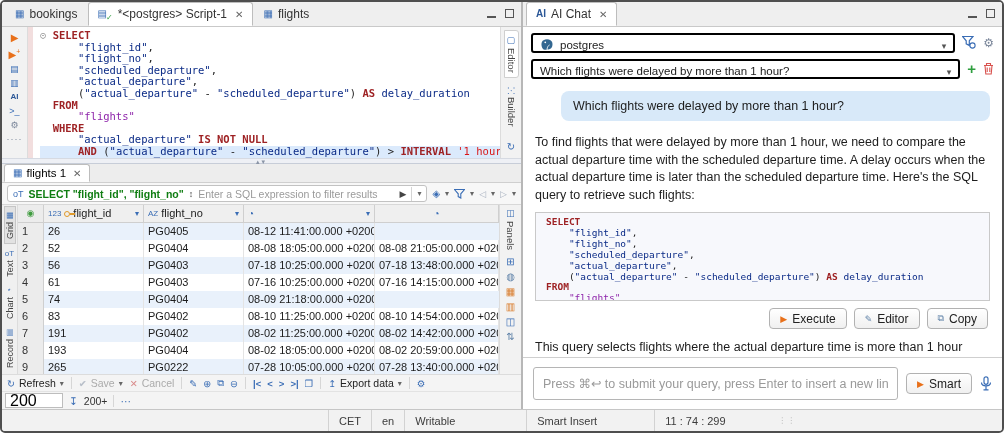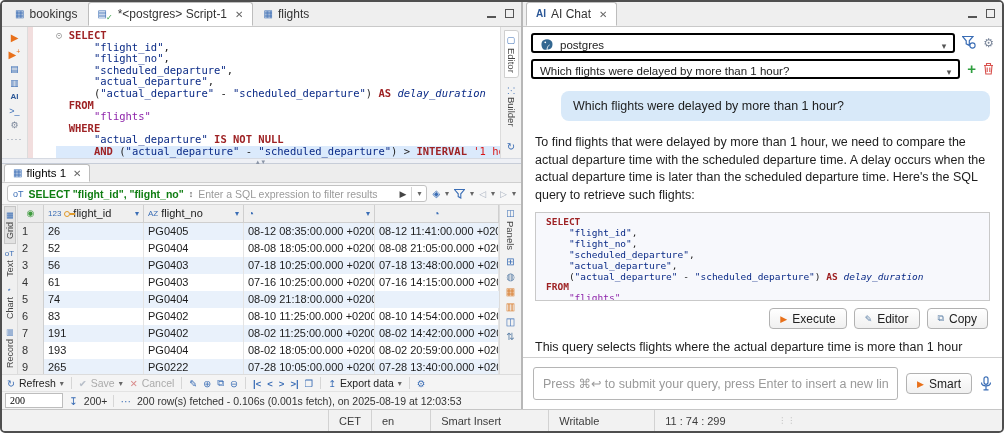--- a/index.html
+++ b/index.html
@@ -22,26 +22,26 @@
   .badge-check { color:#2e9e3e; font-size:8px; margin-left:-6px; margin-top:6px; }
 
   
   .editor-region { height:131px; display:flex; background:#fff; flex:none; }
   .etb { width:26px; background:#f2f2f2; border-right:1px solid #dcdcdc; display:flex; flex-direction:column; align-items:center; padding-top:5px; gap:2px; flex:none; }
   .etb .ico { font-size:9px; line-height:12px; color:#3a6db5; }
   .etb .orange { color:#e8701a; font-size:10px; }
   .etb .gray { color:#7a869a; }
   .etb sup { font-size:7px; color:#e8701a; }
   .change-bar { width:5px; background:#f2dede; flex:none; }
-  .code { flex:1; padding:3px 0 0 23px; font-family:"DejaVu Sans Mono",monospace; font-size:10.5px; line-height:11.6px; white-space:pre; overflow:hidden; min-width:0; }
+  .code { flex:1; padding:3px 0 0 7px; font-family:"DejaVu Sans Mono",monospace; font-size:10.5px; line-height:11.6px; white-space:pre; overflow:hidden; min-width:0; }
   .cl span.k { color:#9e2224; font-weight:bold; }
   .cl span.i { color:#0a2a86; }
   .cl span.s { color:#d81616; }
   .cl span.t { color:#8e24aa; }
-  .cl span.d { color:#0a2a86; font-style:italic; }
+  .cl span.d { color:#0a2a86; }
   .cl span.p { color:#222; }
   .cl span.fold { color:#9a9a9a; }
   .cl.hl { background:#dbeafc; }
   .eside { width:21px; background:#f2f2f2; border-left:1px solid #dcdcdc; display:flex; flex-direction:column; align-items:center; padding-top:3px; gap:5px; flex:none; }
   .vtab { writing-mode:vertical-rl; font-size:9.5px; color:#444; padding:4px 1px; display:flex; align-items:center; gap:3px; }
   .vtab .vic { font-size:9px; color:#3a6db5; }
   .vtab.sel { background:#fff; border:1px solid #cfcfcf; border-radius:0 3px 3px 0; }
   .sync-ico { color:#3a6db5; font-size:10px; margin-top:auto; margin-bottom:6px; }
 
   .sash { height:6px; background:#eef0f5; border-top:1px solid #d6dae2; border-bottom:1px solid #c7cdd8; display:flex; justify-content:center; align-items:center; flex:none; }
@@ -86,21 +86,21 @@
 
   .res-toolbar { height:17px; background:#f4f4f4; border-top:1px solid #dcdcdc; display:flex; align-items:center; gap:7px; padding:0 5px; font-size:10.5px; color:#222; flex:none; white-space:nowrap; overflow:hidden; }
   .res-toolbar .tico { color:#3a6db5; font-size:9.5px; }
   .res-toolbar .dis { color:#ababab; }
   .res-toolbar .dis .tico { color:#b8bfc9; }
   .tbgroup { display:flex; align-items:center; gap:6px; }
   .tbsep { width:1px; height:12px; background:#d6d6d6; }
   .tbtn { display:flex; align-items:center; gap:4px; }
 
   .fetch { height:18px; background:#f4f4f4; border-top:1px solid #e3e3e3; display:flex; align-items:center; gap:6px; padding:0 3px; font-size:10.5px; color:#333; flex:none; white-space:nowrap; overflow:hidden; }
-  .fetch input { width:58px; height:15px; border:1px solid #bdbdbd; font-size:10px; padding:0 4px; font-family:Liberation Serif, serif; }
+  .fetch input { width:58px; height:15px; border:1px solid #bdbdbd; font-size:16px; padding:0 4px; font-family:Liberation Sans, sans-serif; }
 
   
   .statusbar { height:22px; border-top:1px solid #c6c6c6; background:#f2f2f2; display:flex; align-items:stretch; font-size:11px; color:#3c3c3c; flex:none; }
   .sseg { display:flex; align-items:center; padding:0 10px; border-left:1px solid #d2d2d2; }
   .sseg:last-of-type { border-right:1px solid #d2d2d2; }
   .sdots { display:flex; align-items:center; margin-left:14px; color:#b9b9b9; font-size:8px; letter-spacing:1px; }
 
   
   .crow { height:21px; margin:5px 8px 0 8px; display:flex; align-items:center; gap:7px; flex:none; }
   .cselect { flex:1; min-width:0; height:20px; border:2px solid #000000; border-radius:3px; background:#fff; display:flex; align-items:flex-end; gap:6px; padding:0 7px; font-size:11.5px; color:#222; overflow:hidden; white-space:nowrap; }
@@ -252,21 +252,20 @@
             </div>
             <div class="gcell">
               <span class="hico" style="font-size:10px">◔</span>
             </div>
           </div>
           <div id="grid-body">
               <div class="grow odd">
                 <div class="gcell rownum">1</div>
                 <div class="gcell">26</div>
                 <div class="gcell">PG0405</div>
-                <div class="gcell">08-12 08:35:00.000 +0200</div>
                 <div class="gcell">08-12 11:41:00.000 +0200</div>
               </div>
               <div class="grow">
                 <div class="gcell rownum">2</div>
                 <div class="gcell">52</div>
                 <div class="gcell">PG0404</div>
                 <div class="gcell">08-08 18:05:00.000 +0200</div>
                 <div class="gcell">08-08 21:05:00.000 +0200</div>
               </div>
               <div class="grow odd">
@@ -374,21 +373,20 @@
         <span class="tbsep"></span>
         <span class="tico">⚙</span>
       </div>
 
       <div class="fetch">
         <input value="200" style="">
         <span class="tico" style="color:#3a6db5">↧</span>
         <span>200+</span>
         <span class="tbsep"></span>
         <span style="color:#3a6db5">···</span>
-        <span>200 row(s) fetched - 0.106s (0.001s fetch), on 2025-08-19 at 12:03:53</span>
       </div>
     </div>
 
     <div class="right">
       <div class="tabbar">
         <div class="tab active">
           <span class="ticon" style="font-weight:bold;font-size:10px;color:#2b5797">AI</span>
           <span>AI Chat</span>
           <span class="tclose">✕</span>
         </div>
@@ -460,18 +458,18 @@
           </svg>
         </span>
       </div>
     </div>
   </div>
 
   <div class="statusbar">
     <div style="width:326px"></div>
     <div class="sseg">CET</div>
     <div class="sseg">en</div>
+    <div class="sseg" style="width:96px">Writable</div>
     <div class="sseg" style="width:118px;margin-left:26px">Smart Insert</div>
-    <div class="sseg" style="width:96px">Writable</div>
     <div class="sseg" style="width:110px;margin-left:10px">11 : 74 : 299</div>
     <div class="sdots">⋮⋮</div>
   </div>
 </div>
 
 </body></html>

